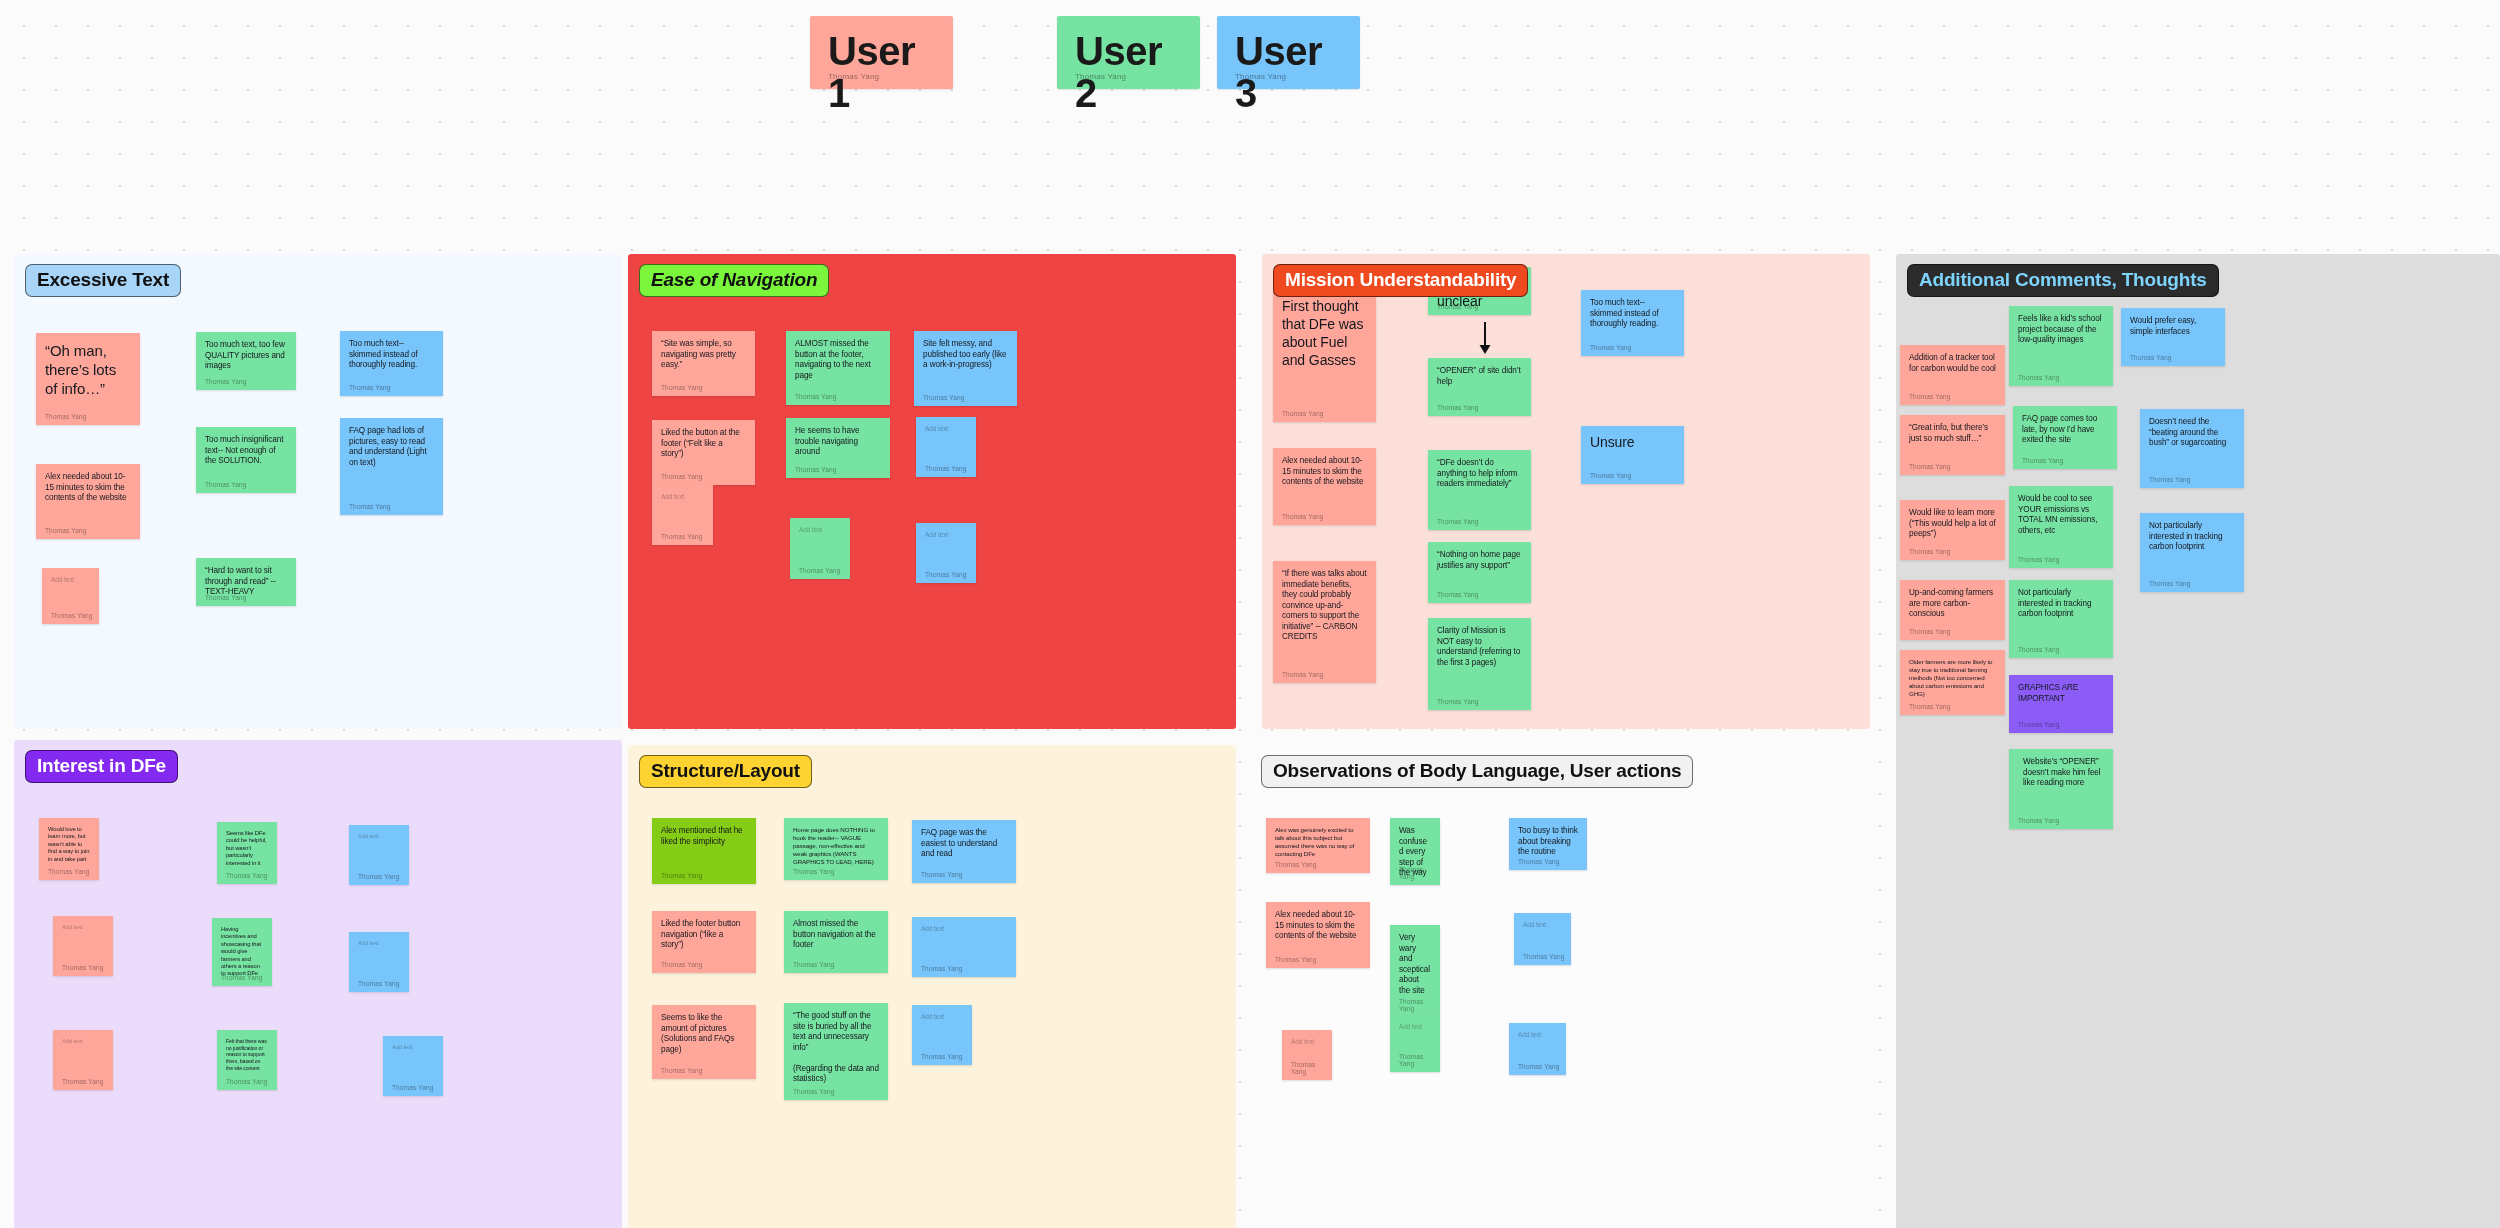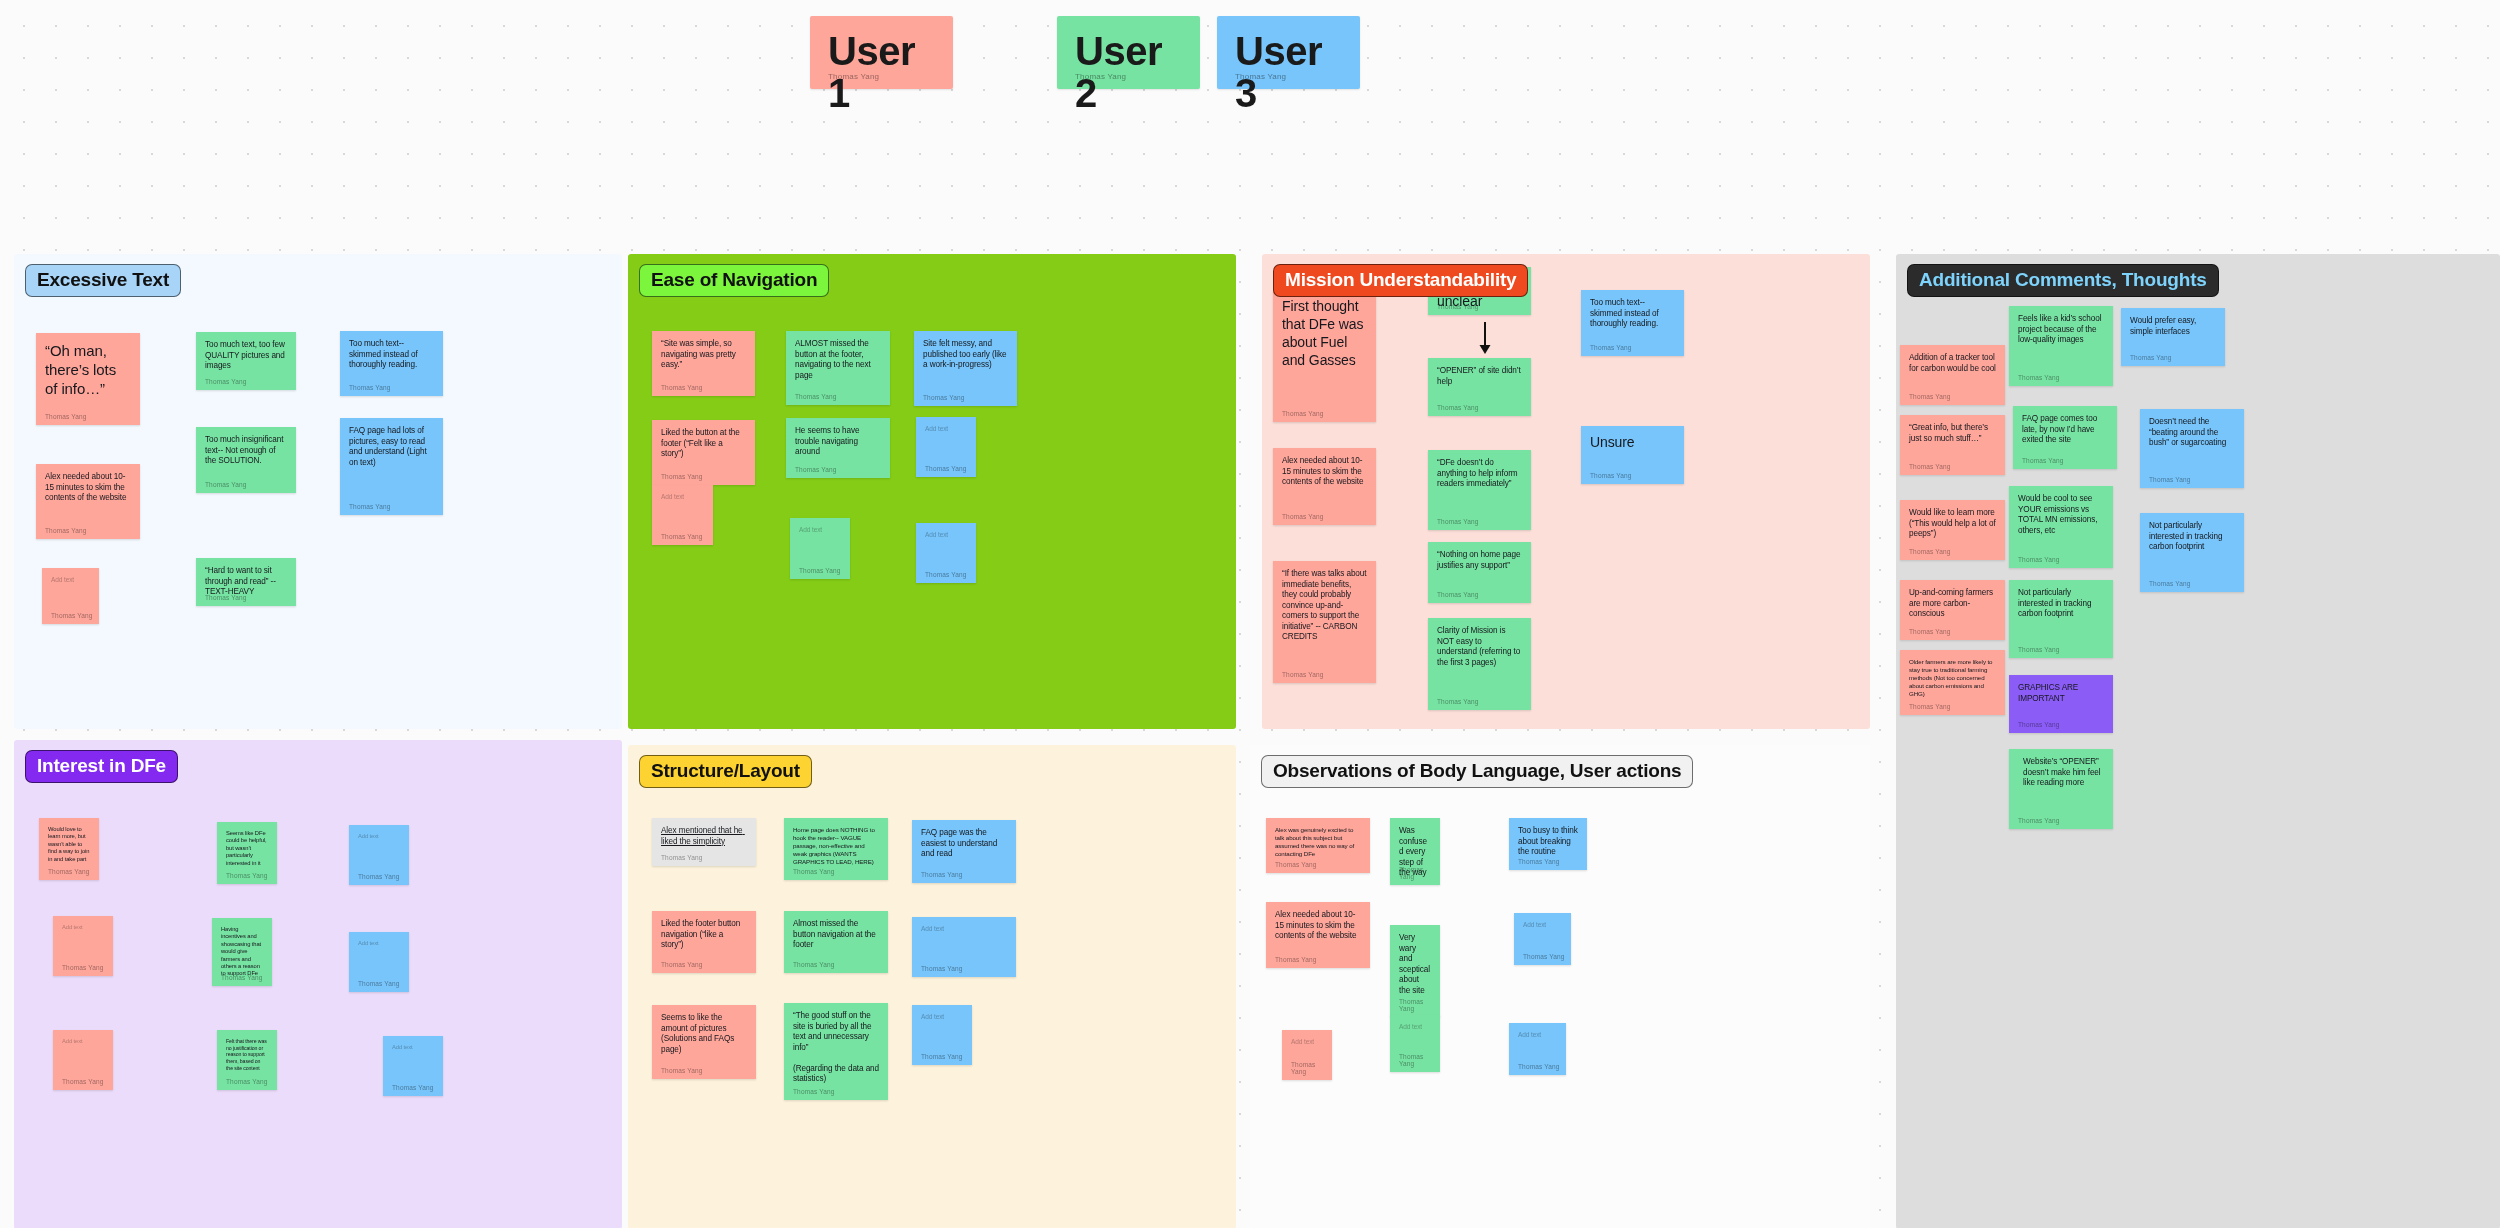--- a/index.html
+++ b/index.html
@@ -123,21 +123,21 @@
       <span class="n-author">Thomas Yang</span>
     </div>
     <div class="note" style="left: 340px; top: 331px; width: 103px; height: 65px; background: rgb(119, 197, 251); font-size: 8.2px;">
       <span class="n-text">Too much text-- skimmed instead of thoroughly reading.</span>
       <span class="n-author">Thomas Yang</span>
     </div>
     <div class="note" style="left: 340px; top: 418px; width: 103px; height: 97px; background: rgb(119, 197, 251); font-size: 8.2px;">
       <span class="n-text">FAQ page had lots of pictures, easy to read and understand (Light on text)</span>
       <span class="n-author">Thomas Yang</span>
     </div>
-    <div class="frame" style="left: 628px; top: 254px; width: 608px; height: 475px; background: #84cc16;">
+    <div class="frame" style="left: 628px; top: 254px; width: 608px; height: 475px; background: #ef4444; font-style: italic;">
       <div class="frame-title" style="background: rgb(124, 245, 61); color: rgb(17, 17, 17);">Ease of Navigation</div>
     </div>
     <div class="note" style="left: 652px; top: 331px; width: 103px; height: 65px; background: rgb(255, 166, 155); font-size: 8.2px;">
       <span class="n-text">“Site was simple, so navigating was pretty easy.”</span>
       <span class="n-author">Thomas Yang</span>
     </div>
     <div class="note" style="left: 652px; top: 420px; width: 103px; height: 65px; background: rgb(255, 166, 155); font-size: 8.2px;">
       <span class="n-text">Liked the button at the footer (“Felt like a story”)</span>
       <span class="n-author">Thomas Yang</span>
     </div>
@@ -310,21 +310,21 @@
       <span class="n-text">Add text</span>
       <span class="n-author">Thomas Yang</span>
     </div>
     <div class="note empty" style="left: 383px; top: 1036px; width: 60px; height: 60px; background: rgb(119, 197, 251); font-size: 5.8px;">
       <span class="n-text">Add text</span>
       <span class="n-author">Thomas Yang</span>
     </div>
     <div class="frame" style="left: 628px; top: 745px; width: 608px; height: 484px; background: rgb(253, 243, 220);">
       <div class="frame-title" style="background: rgb(252, 211, 48); color: rgb(17, 17, 17);">Structure/Layout</div>
     </div>
-    <div class="note" style="left: 652px; top: 818px; width: 104px; height: 48px; background: #e5e5e5; font-size: 8.2px; text-decoration: underline;">
+    <div class="note" style="left: 652px; top: 818px; width: 104px; height: 66px; background: #84cc16; font-size: 8.2px;">
       <span class="n-text">Alex mentioned that he liked the simplicity</span>
       <span class="n-author">Thomas Yang</span>
     </div>
     <div class="note" style="left: 652px; top: 911px; width: 104px; height: 62px; background: rgb(255, 166, 155); font-size: 8.2px;">
       <span class="n-text">Liked the footer button navigation (“like a story”)</span>
       <span class="n-author">Thomas Yang</span>
     </div>
     <div class="note" style="left: 652px; top: 1005px; width: 104px; height: 74px; background: rgb(255, 166, 155); font-size: 8.2px;">
       <span class="n-text">Seems to like the amount of pictures (Solutions and FAQs page)</span>
       <span class="n-author">Thomas Yang</span>

